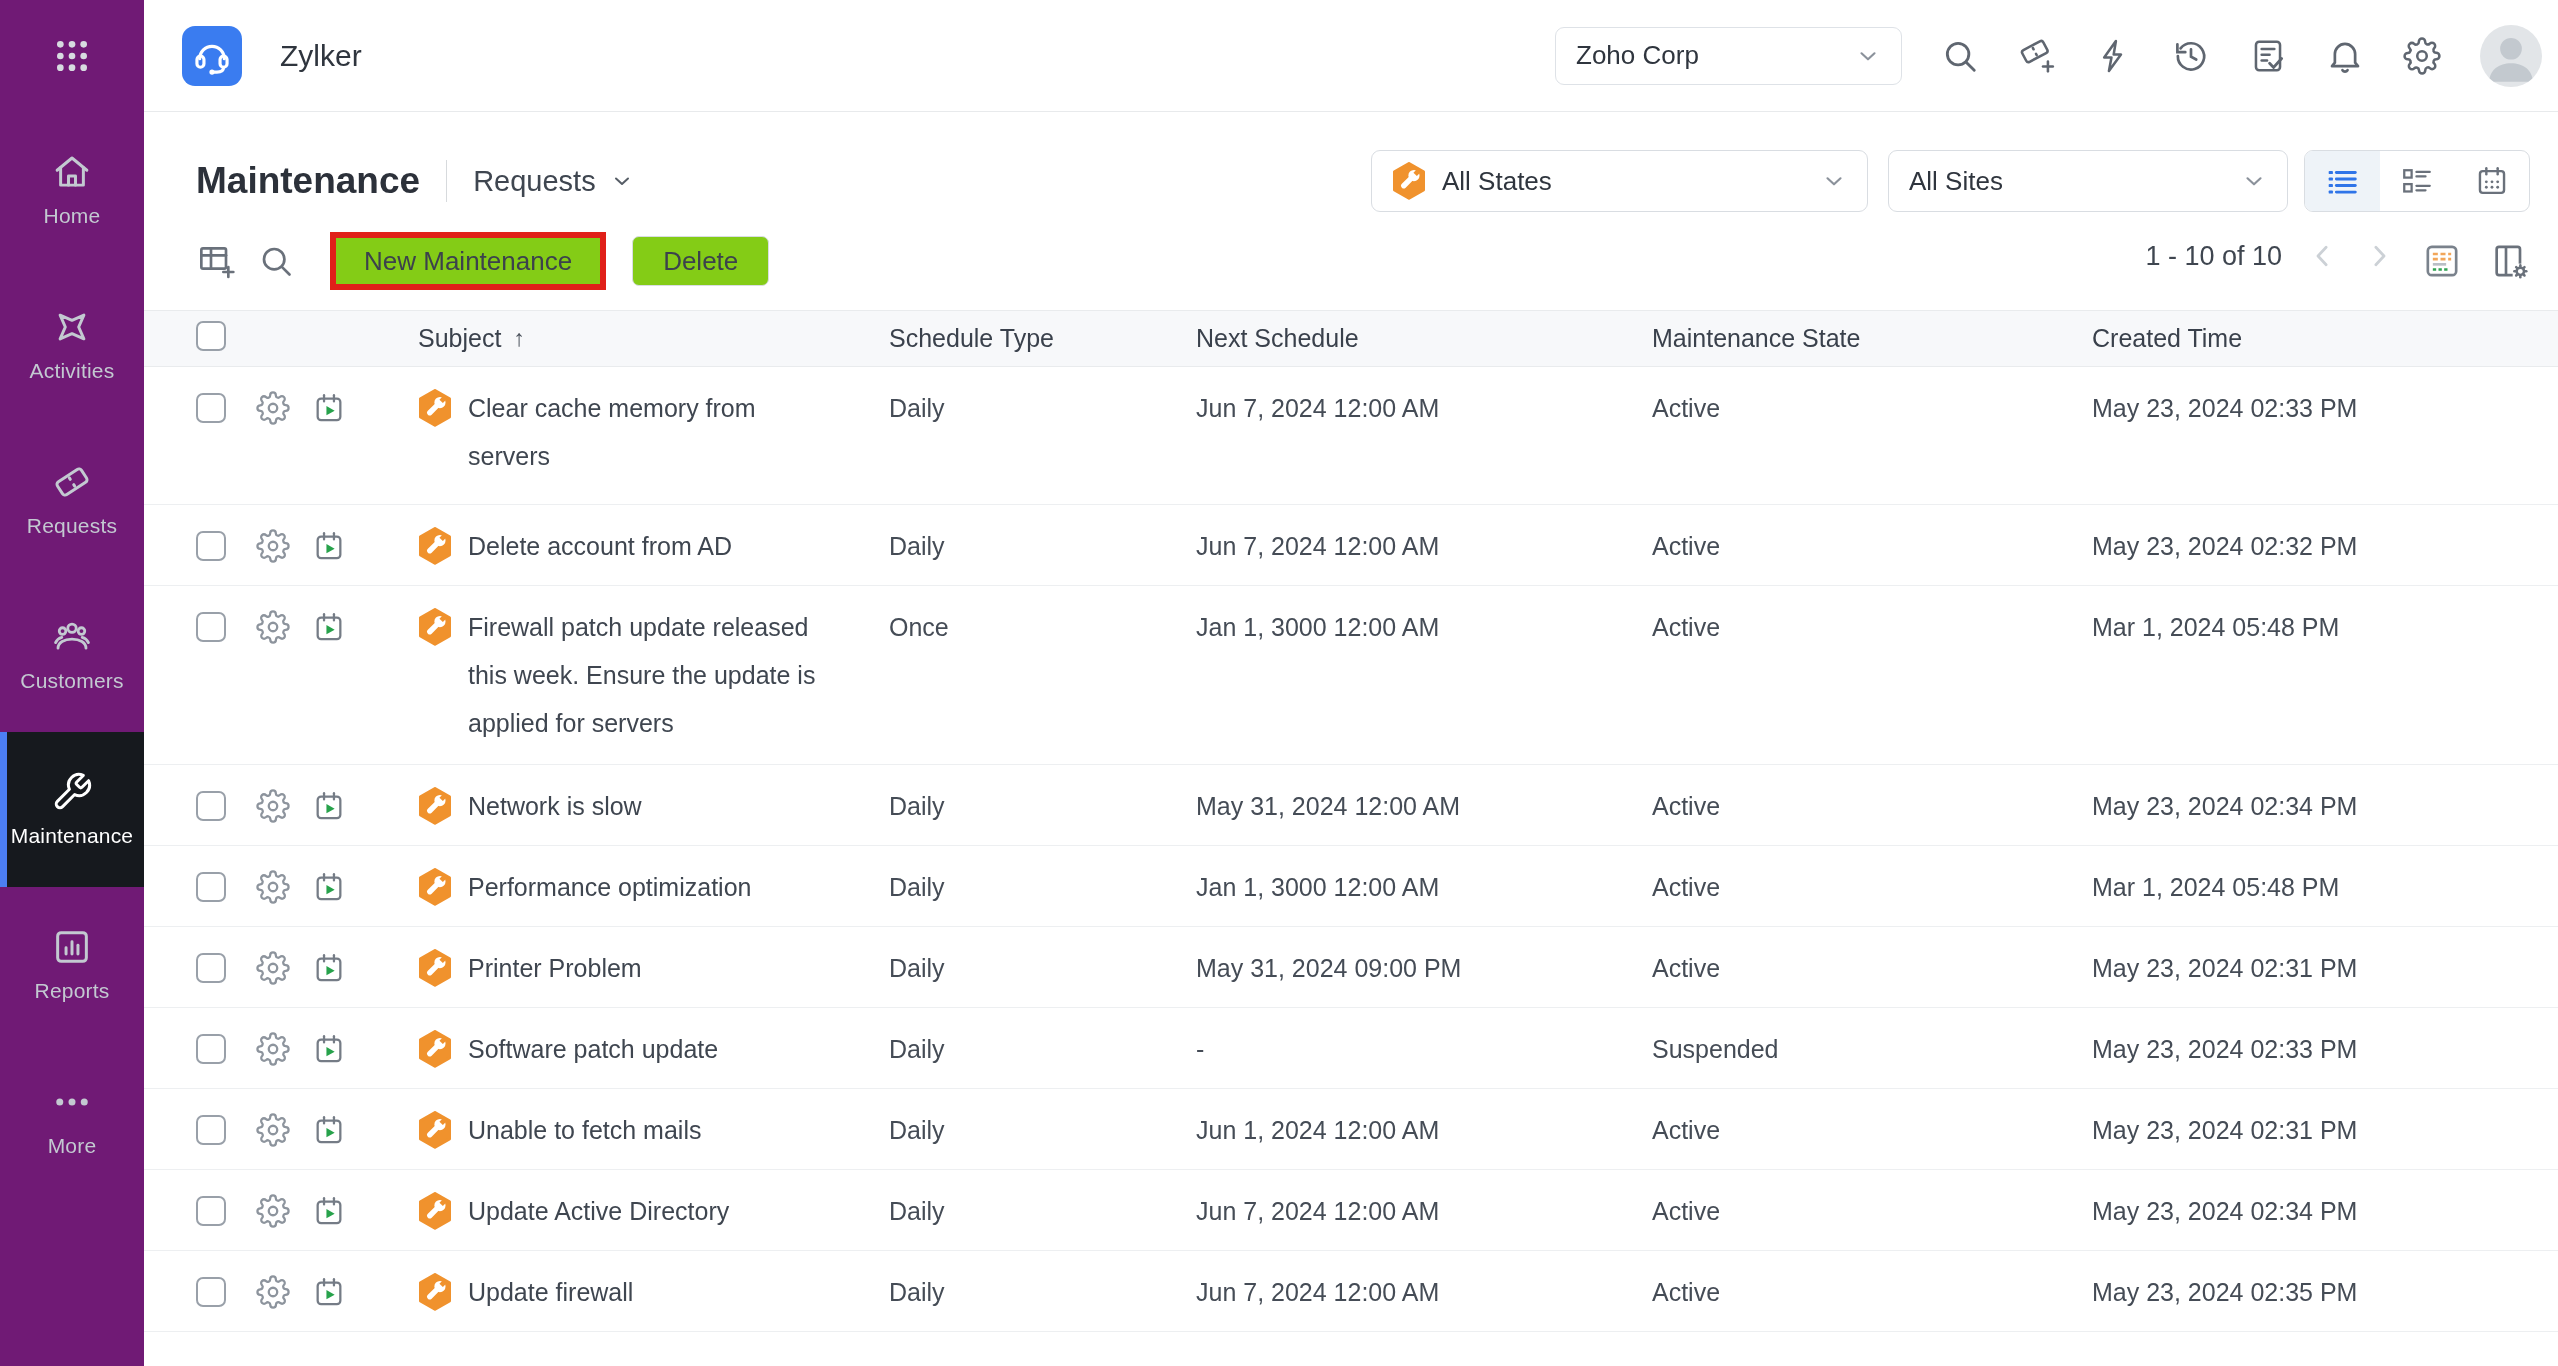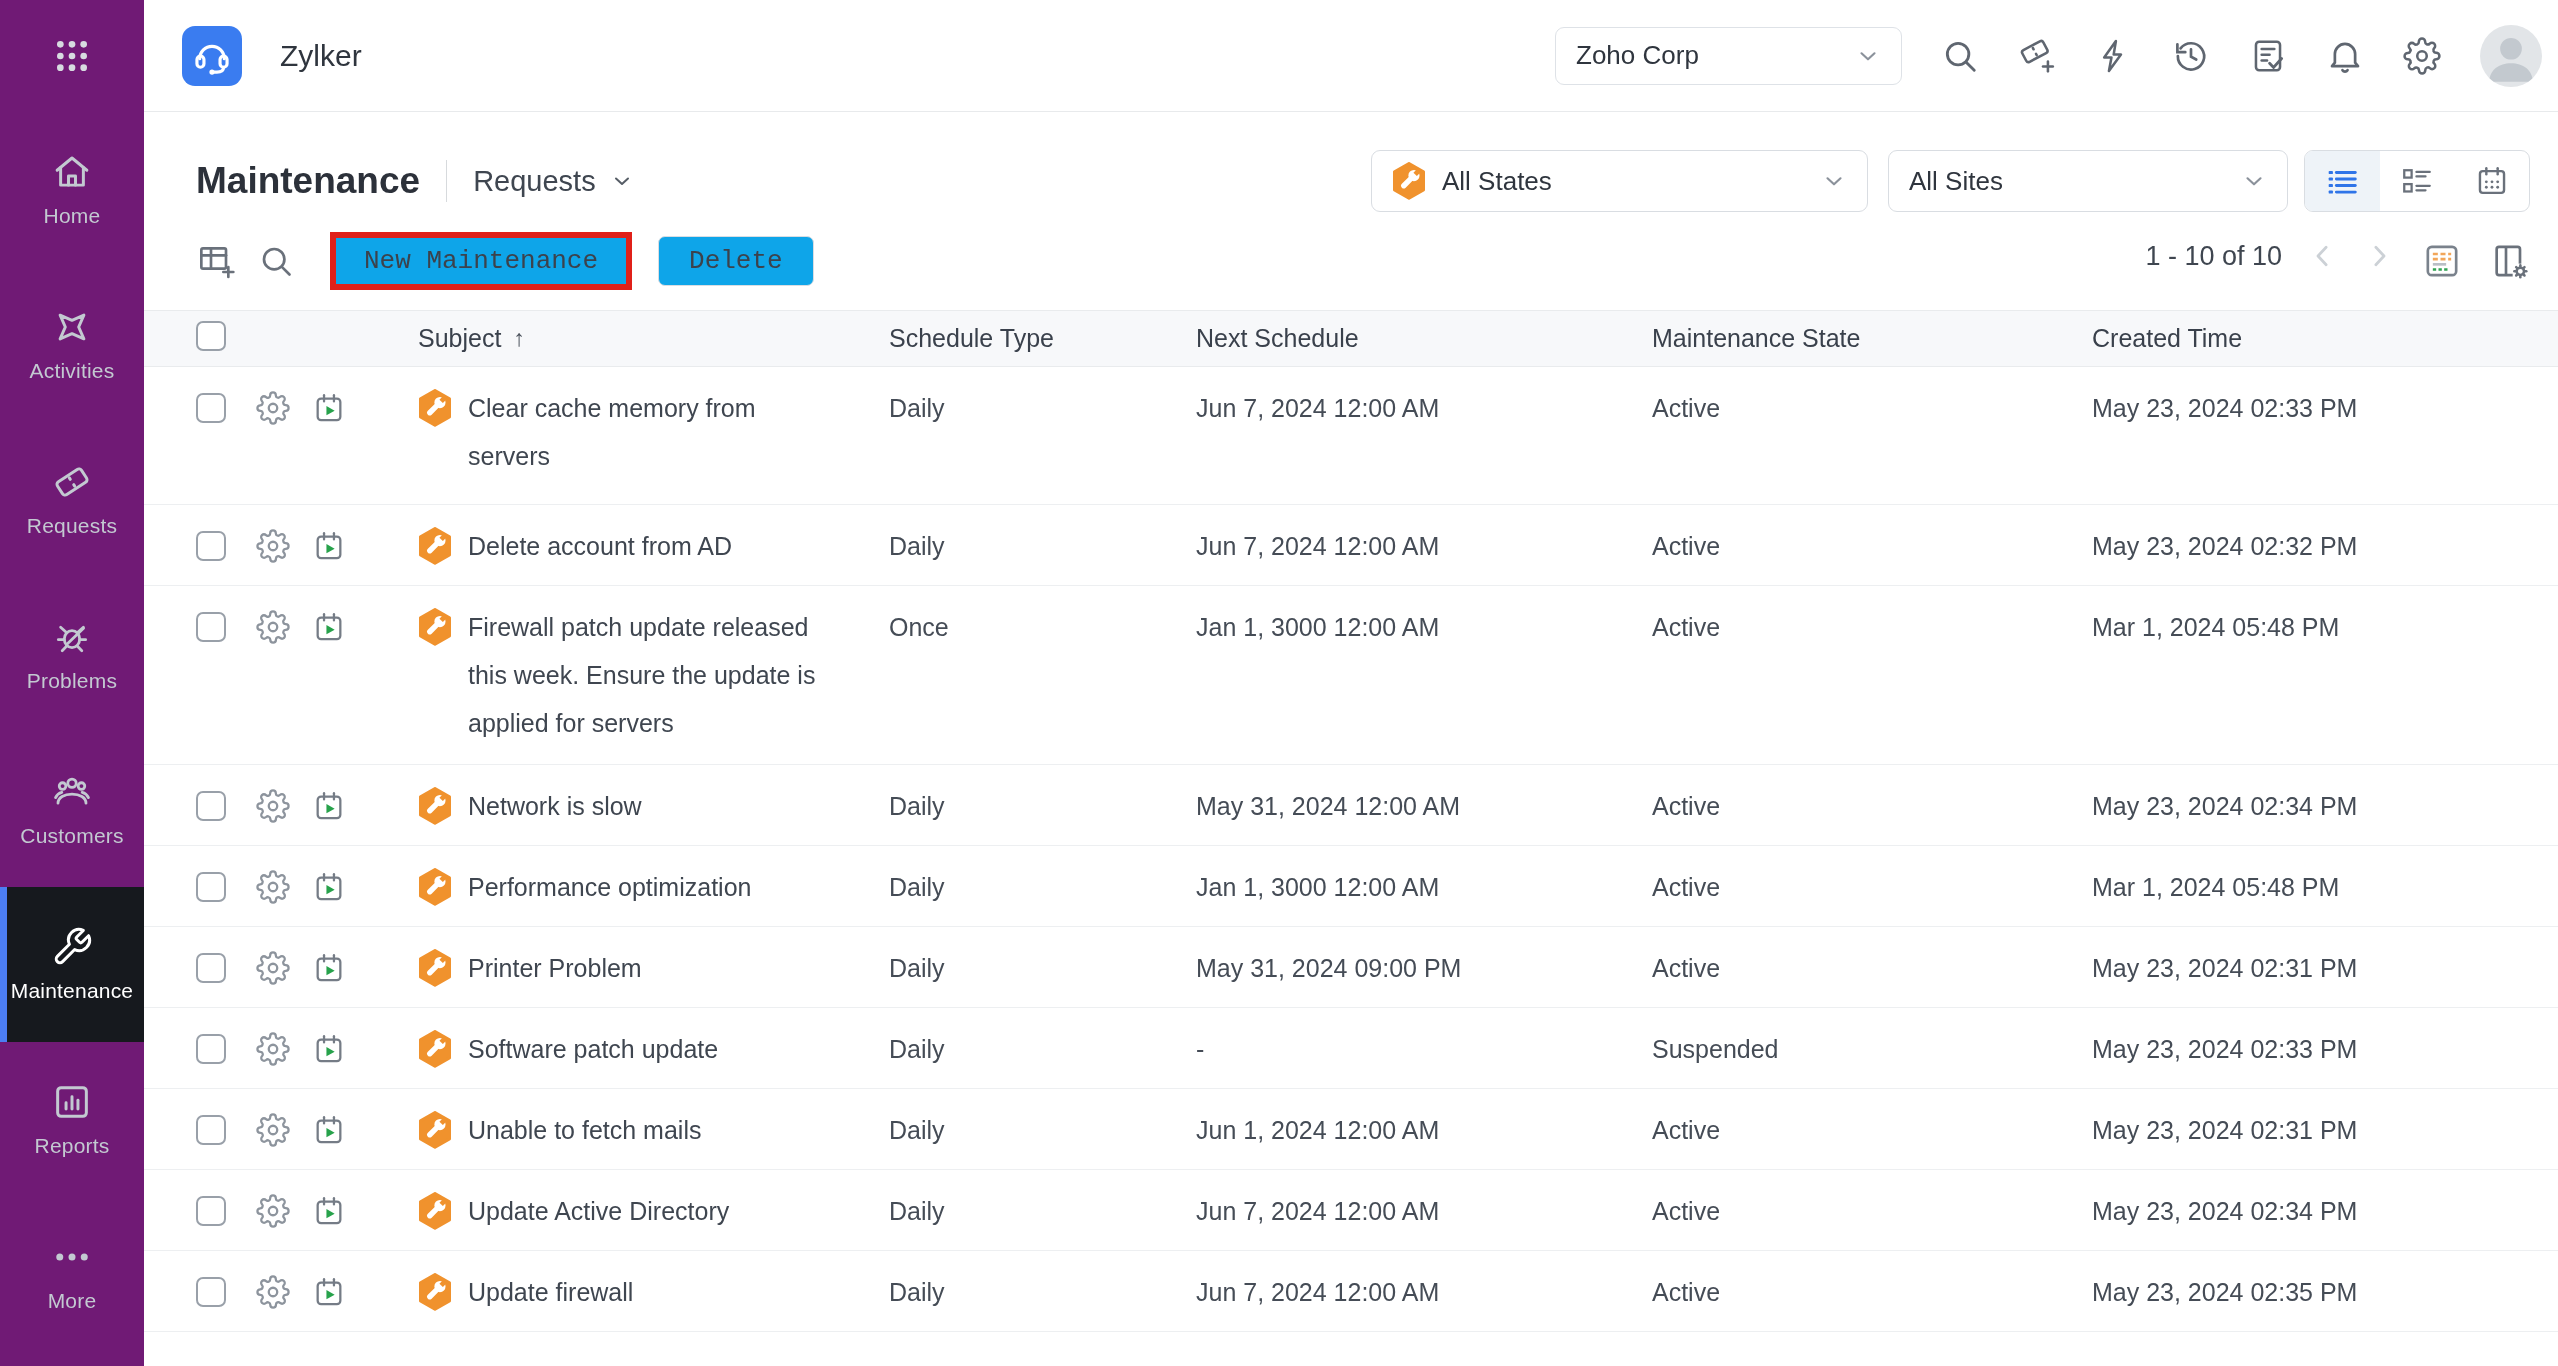--- a/index.html
+++ b/index.html
@@ -41,21 +41,21 @@
   .filter-states .flabel { margin-left:16px; }
   .view-group { width:226px; height:62px; margin-left:16px; border:1px solid #d9dde2; border-radius:9px; display:flex; overflow:hidden; background:#fff; }
   .view-seg { flex:1; display:flex; align-items:center; justify-content:center; color:#6a717b; cursor:pointer; }
   .view-seg.active { background:#eef3f8; color:#2f74e8; }
 
   
   .toolbar-row { display:flex; align-items:center; margin:16px 28px 0 52px; height:62px; }
   .tool-ic { width:40px; height:40px; color:#6a717b; cursor:pointer; }
   .tool-ic + .tool-ic { margin-left:22px; }
   .annotation-box { border:6px solid #e02019; margin-left:36px; display:flex; }
-  .btn { background:#0ea5e9; border:none; font-family:Liberation Mono, monospace; font-size:26px; color:#3c424c; height:46px; padding:0 28px; cursor:pointer; white-space:nowrap; }
+  .btn { background:#84cc16; border:none; font-family:Liberation Sans, sans-serif; font-size:26px; color:#3c424c; height:46px; padding:0 28px; cursor:pointer; white-space:nowrap; }
   .btn-delete { border:1px solid #d9dde2; border-radius:7px; height:50px; margin-left:26px; padding:0 30px; }
   .toolbar-right { margin-left:auto; display:flex; align-items:flex-start; }
   .page-count { font-size:27px; color:#3f4650; }
   .pg-chev { width:30px; height:30px; color:#ccd1d6; margin-left:26px; cursor:pointer; }
   .pg-ic { width:40px; height:40px; margin-left:28px; cursor:pointer; color:#6a717b; }
 
   
   .table { margin-top:18px;border-radius:15px; }
   .trow, .thead { display:grid; grid-template-columns:60px 56px 80px 497px 307px 456px 440px 1fr; padding:0 28px 0 52px; }
   .thead { height:57px; align-items:center; background:#f7f8fa; border-top:1px solid #e9ebed; border-bottom:1px solid #e9ebed; font-size:25px; color:#3a414c; }
@@ -335,26 +335,20 @@
         <span class="nav-label">Activities</span>
       </div>
       <div class="nav-item">
         <svg class="ic" width="42" height="42">
             <use href="#i-ticket"></use>
           </svg>
         <span class="nav-label">Requests</span>
       </div>
       <div class="nav-item">
         <svg class="ic" width="42" height="42">
-            <use href="#i-bug"></use>
-          </svg>
-        <span class="nav-label">Problems</span>
-      </div>
-      <div class="nav-item">
-        <svg class="ic" width="42" height="42">
             <use href="#i-people"></use>
           </svg>
         <span class="nav-label">Customers</span>
       </div>
       <div class="nav-item active">
         <svg class="ic" width="42" height="42">
             <use href="#i-wrench"></use>
           </svg>
         <span class="nav-label">Maintenance</span>
       </div>

